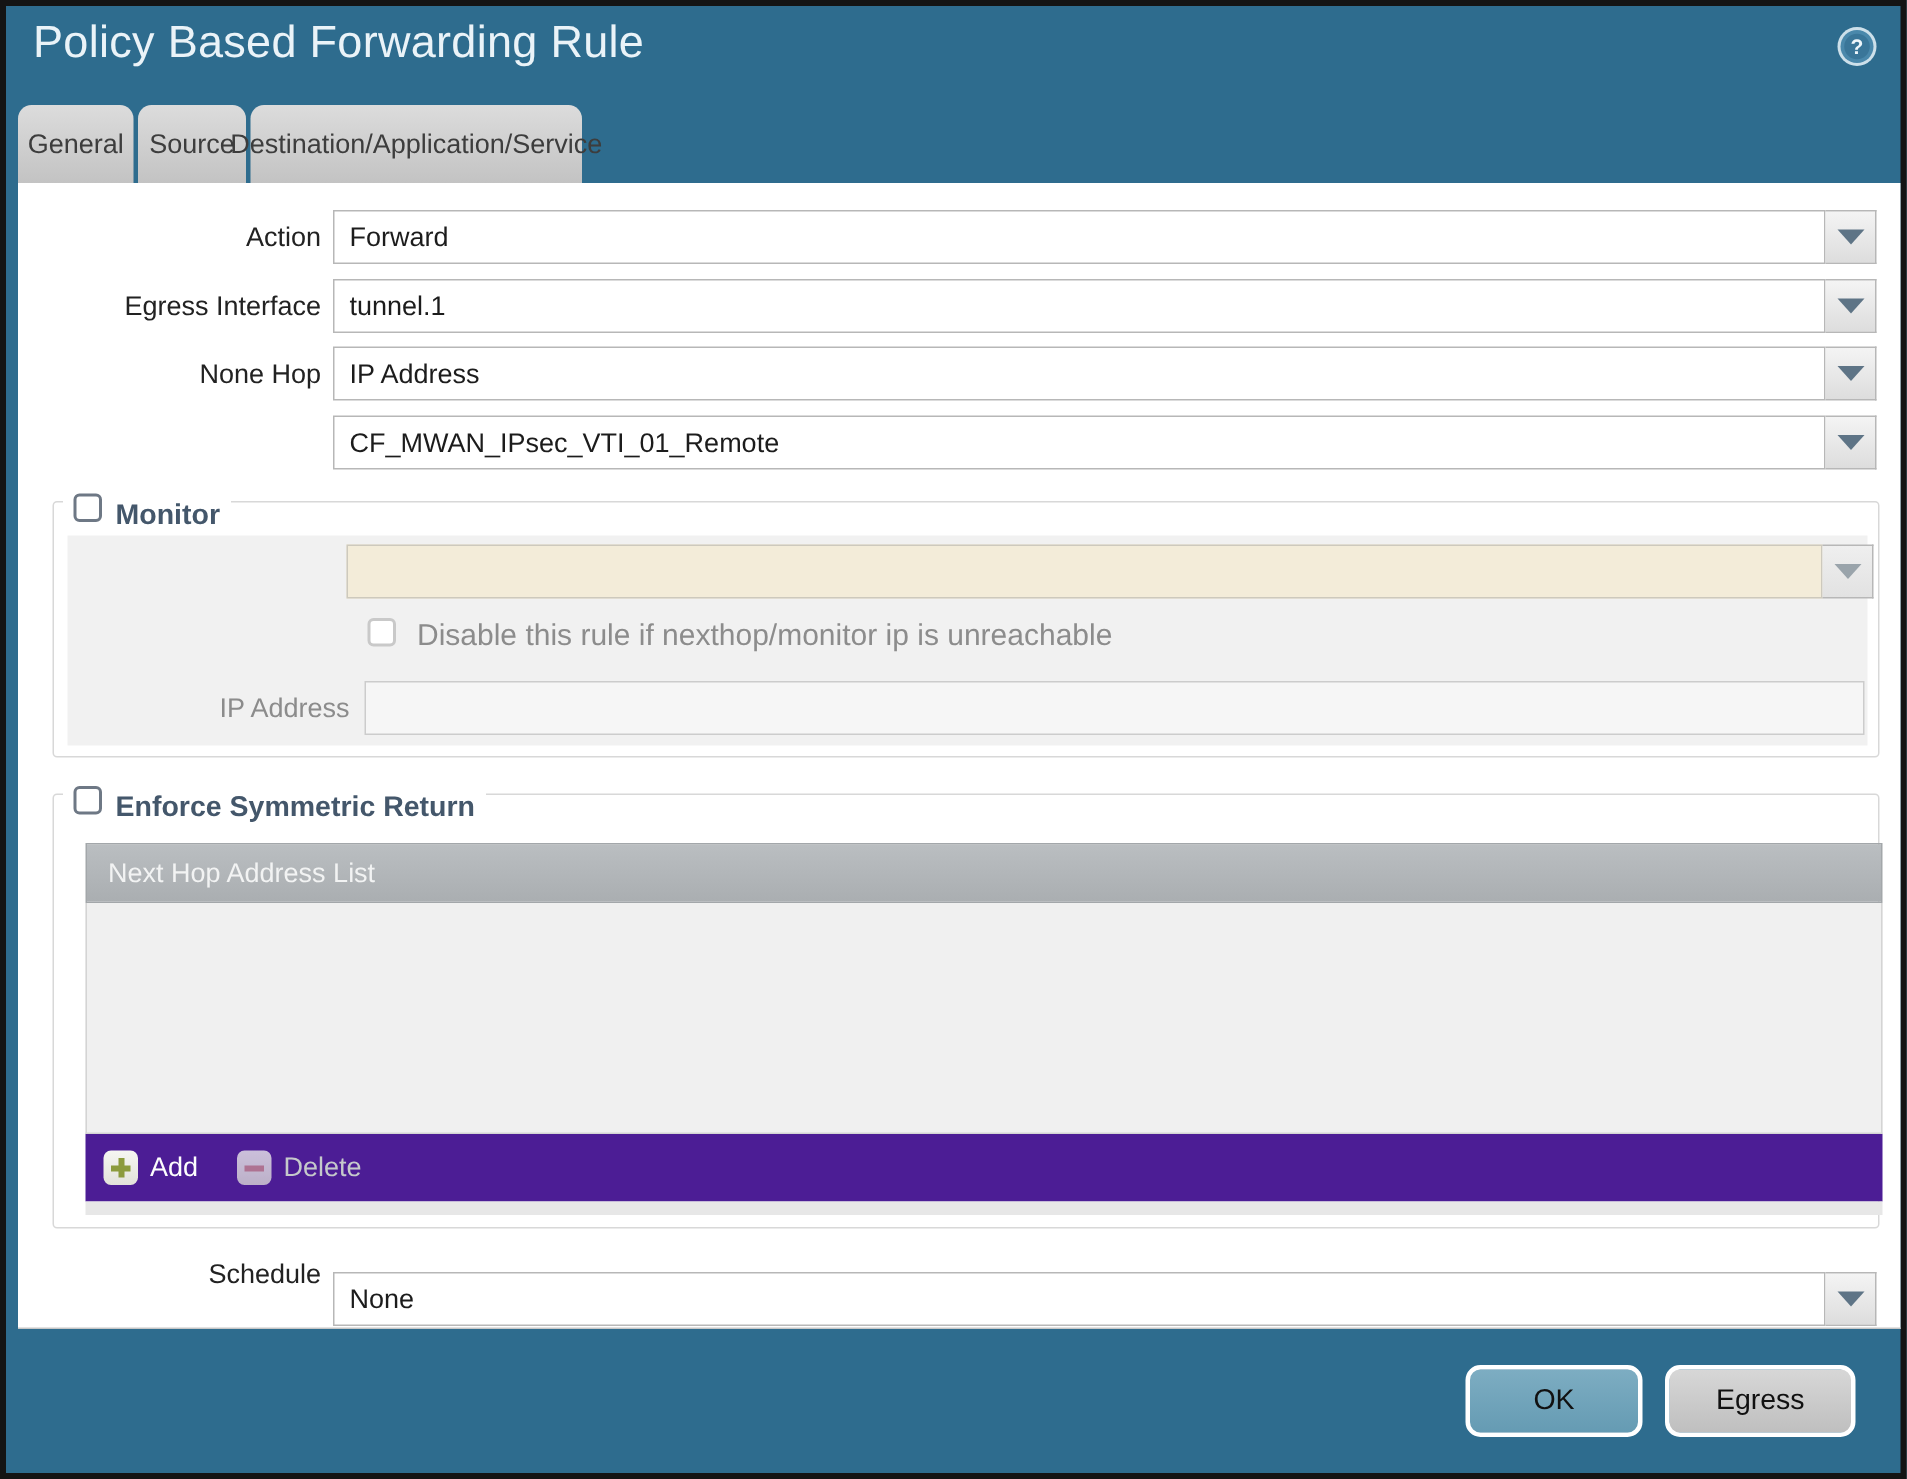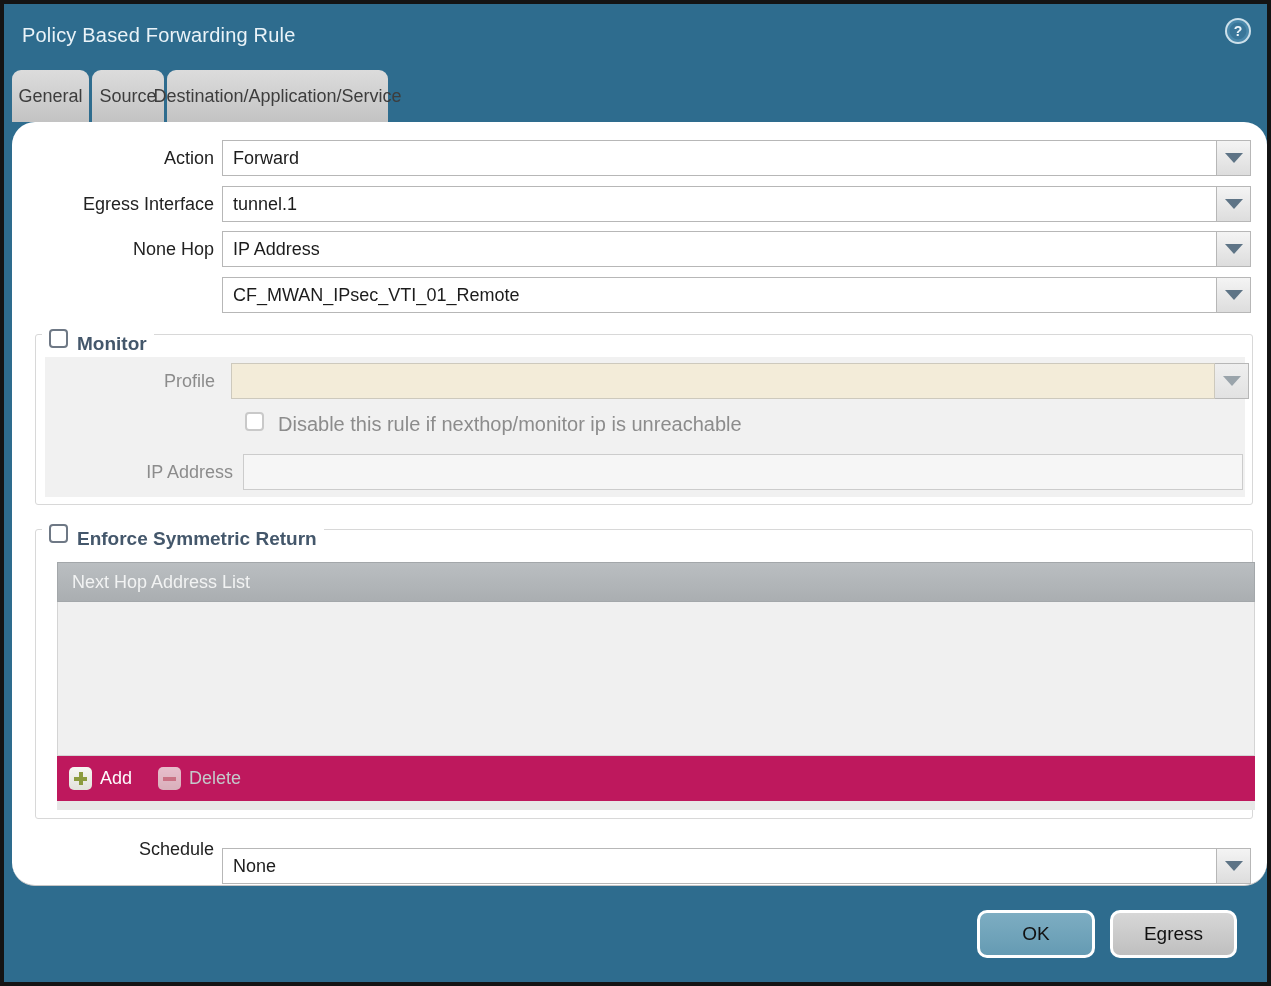--- a/index.html
+++ b/index.html
@@ -7,22 +7,22 @@
   body { font-family:"Liberation Sans", sans-serif; }
 
   .dialog {
     position:relative; width:1271px; height:986px;
     background:#2E6C8E; border:4px solid #141414;
   }
 
   
   .titlebar { position:relative; height:62px; }
   .title-text {
-    position:absolute; left:18px; top:20px;
-    color:#eaf3f8; font-size:20px; font-weight:400; letter-spacing:0.2px;
+    position:absolute; left:18px; top:8px;
+    color:#eaf3f8; font-size:30px; font-weight:400; letter-spacing:0.2px;
   }
   .help-btn { position:absolute; right:15px; top:13px; width:28px; height:28px; cursor:pointer; }
 
   
   .tabstrip { position:absolute; left:8px; top:66px; height:52px; display:flex; gap:3px; }
   .tab {
     height:52px; display:flex; align-items:center; justify-content:center;
     background:linear-gradient(#dcdcdc,#c3c3c3);
     border-radius:9px 9px 0 0;
     color:#3d3d3d; font-size:18px; cursor:pointer;
@@ -33,21 +33,21 @@
     box-shadow:0 0 0 1px #ffffff;
   }
   .tab-general { width:77px; }
   .tab-source { width:72px; }
   .tab-dest { width:221px; }
   .tab-forwarding { width:106px; }
 
   
   .content {
     position:absolute; left:8px; top:118px; width:1255px; height:764px;
-    background:#ffffff; border-bottom:1px solid #c6c6c6;border-radius:23px;
+    background:#ffffff; border-bottom:1px solid #c6c6c6;
   }
 
   .form-label {
     position:absolute; width:195px; text-align:right;
     font-size:18px; color:#222; line-height:36px;
   }
   .combo { position:absolute; height:36px; display:flex; }
   .combo-input {
     height:36px; background:#fff; border:1px solid #b7b7b7;
     font-size:18px; color:#1c1c1c; padding:0 10px;
@@ -100,21 +100,21 @@
 
   
   .grid { position:absolute; left:9px; width:1198px;margin-left:12px; }
   .grid-header {
     height:40px; background:linear-gradient(#babec1,#aaaeb1);
     color:#f2f3f3; font-size:18px; display:flex; align-items:center;
     padding-left:14px; border:1px solid #a3a7aa;
   }
   .grid-body { height:154px; background:#f0f0f0; border:1px solid #d4d4d4; border-top:none; }
   .grid-toolbar {
-    height:45px; background:#be185d; display:flex; align-items:center; gap:26px;
+    height:45px; background:#4c1d95; display:flex; align-items:center; gap:26px;
     padding-left:12px;
   }
   .grid-strip { height:9px; background:#e7e7e7; }
   .tb-btn { display:flex; align-items:center; gap:8px; cursor:pointer; }
   .tb-btn.disabled { cursor:default; }
   .tb-btn-label { font-size:18px; color:#fdfdfd; }
   .tb-btn.disabled .tb-btn-label { color:#c5c9cb; }
   .tb-icon {
     width:23px; height:23px; border-radius:5px;
     background:linear-gradient(#f6f6f2,#e2e2da);
@@ -193,21 +193,20 @@
       </div>
     </div>
 
     <div class="group" style="top:212px; height:171px;">
       <div class="legend">
         <div class="checkbox"></div>
         <div class="legend-text">Monitor</div>
       </div>
       <div class="disabled-panel">
 
-        <div class="dis-label" style="left:0px; top:6px; width:170px;">Profile</div>
         <div class="field-beige" style="left:186px; top:6px; width:984px;"></div>
         <div class="combo-trigger disabled" style="position:absolute; left:1170px; top:6px;">
           <div class="arrow-down"></div>
         </div>
 
         <div class="checkbox disabled" style="position:absolute; left:200px; top:55px;"></div>
         <div class="dis-check-label" style="position:absolute; left:233px; top:56px;">Disable this rule if nexthop/monitor ip is unreachable</div>
 
         <div class="dis-label" style="left:18px; top:97px; width:170px;">IP Address</div>
         <div class="field-disabled" style="left:198px; top:97px; width:1000px;"></div>

